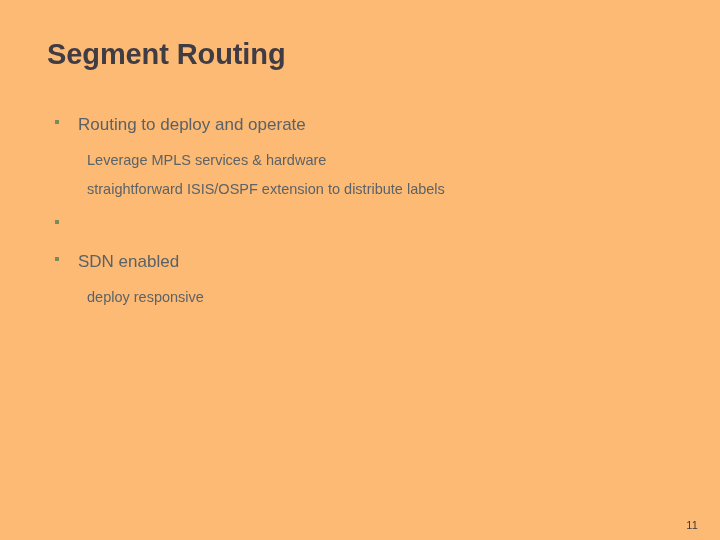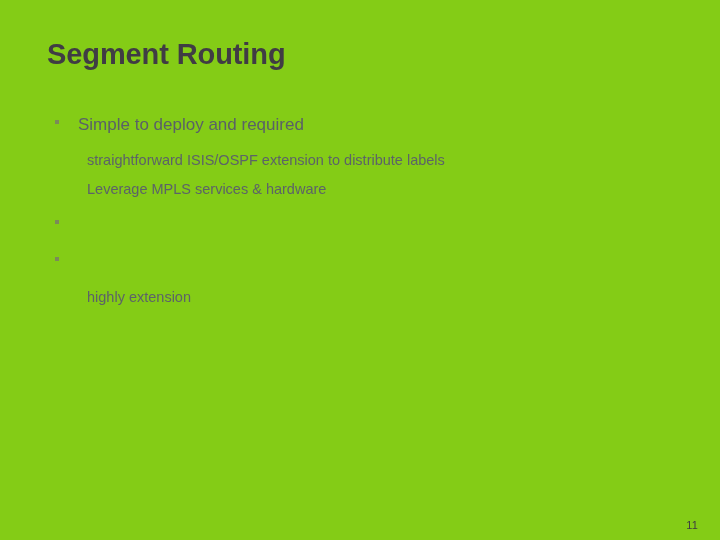--- a/index.html
+++ b/index.html
@@ -8,21 +8,21 @@
     background: #ffffff;
   }
   body {
     font-family: "Liberation Sans", sans-serif;
     -webkit-font-smoothing: antialiased;
   }
   #slide {
     position: relative;
     width: 720px;
     height: 540px;
-    background: #84cc16;
+    background: #fdba74;
     overflow: hidden;
   }
 
   
   #slide-title {
     position: absolute;
     left: 47px;
     top: 38px;
     font-size: 29px;
     font-weight: bold;
@@ -109,54 +109,55 @@
 <div id="slide">
 
   <div id="slide-title">Segment Routing</div>
 
   <div id="body-content">
 
     <div class="bullet-row lvl1">
       <span class="bullet-marker">
         <span class="bullet-dot"></span>
       </span>
-      <span class="bullet-text">Simple to deploy and required</span>
+      <span class="bullet-text">Routing to deploy and operate</span>
     </div>
 
     <div class="group-gap-sm"></div>
 
     <div class="bullet-row lvl2">
-      <span class="bullet-text">straightforward ISIS/OSPF extension to distribute labels</span>
+      <span class="bullet-text">Leverage MPLS services &amp; hardware</span>
     </div>
 
     <div class="bullet-row lvl2">
-      <span class="bullet-text">Leverage MPLS services &amp; hardware</span>
+      <span class="bullet-text">straightforward ISIS/OSPF extension to distribute labels</span>
     </div>
 
 
     <div class="group-gap"></div>
 
     <div class="bullet-row lvl1">
       <span class="bullet-marker">
         <span class="bullet-dot"></span>
       </span>
     </div>
 
     <div class="group-gap"></div>
 
     <div class="bullet-row lvl1">
       <span class="bullet-marker">
         <span class="bullet-dot"></span>
       </span>
+      <span class="bullet-text">SDN enabled</span>
     </div>
 
     <div class="group-gap-sm"></div>
 
 
     <div class="bullet-row lvl2">
-      <span class="bullet-text">highly extension</span>
+      <span class="bullet-text">deploy responsive</span>
     </div>
 
   </div>
 
   <div id="page-number">11</div>
 
 </div>
 
 </body></html>

